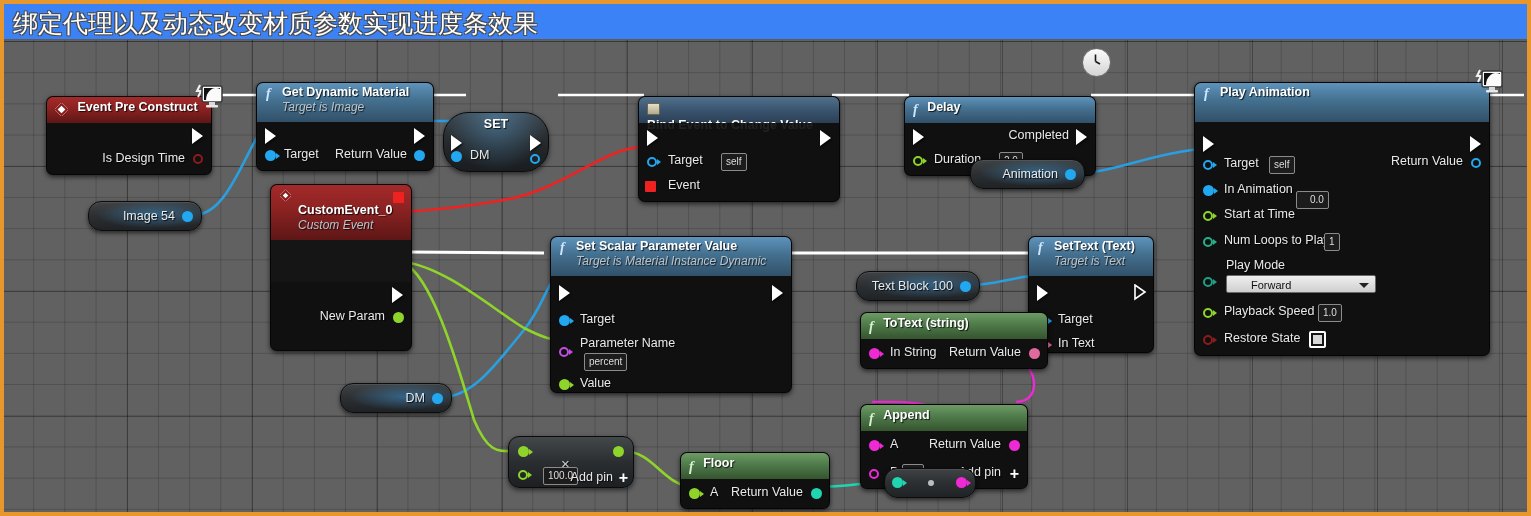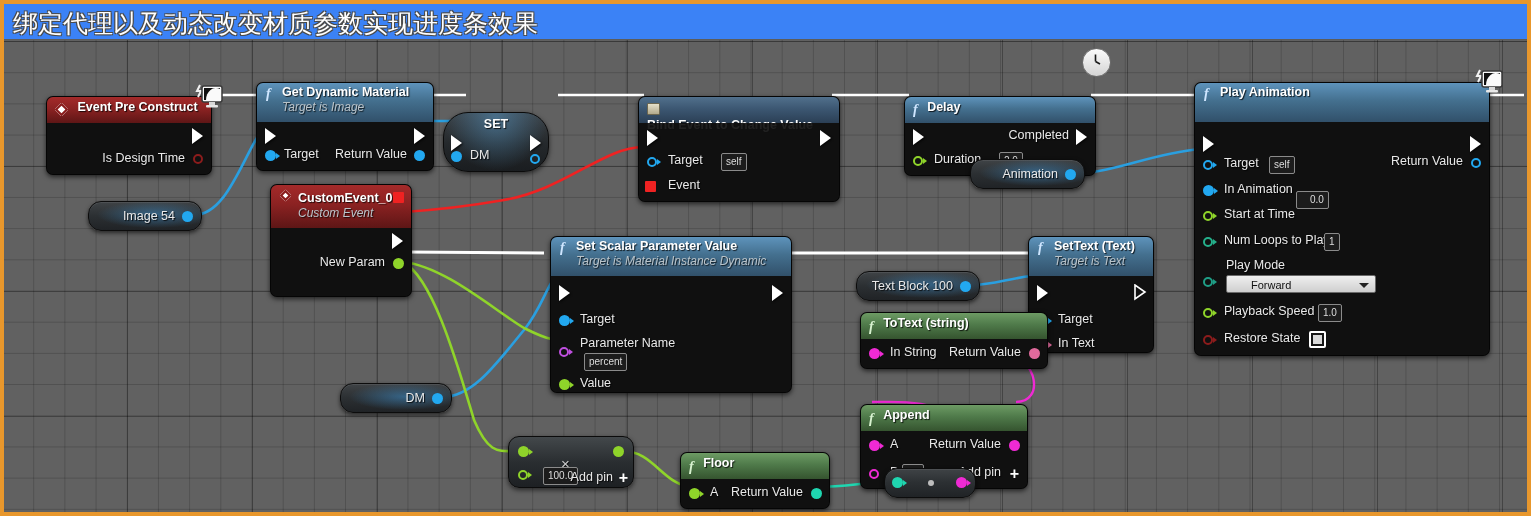--- a/index.html
+++ b/index.html
@@ -309,28 +309,28 @@
         <path d="M6 1 L3 7 L7 7 L4 13" stroke="#f2f2f2" stroke-width="2" fill="none"></path>
         <rect x="8" y="2" width="20" height="16" rx="2" fill="#fafafa" stroke="#3a3a3a" stroke-width="1.5"></rect>
         <path d="M10 4 h16 v12 h-16 z" fill="#111"></path>
         <path d="M26 5 a10 12 0 0 0 -14 11 h14 z" fill="#fafafa"></path>
         <rect x="15" y="18" width="6" height="3" fill="#d8d8d8"></rect>
         <rect x="12" y="21" width="12" height="2.5" rx="1" fill="#e8e8e8"></rect>
       </svg>
     </div>
 
     <div class="node" style="left:266px;top:144px;width:140px;">
-      <div class="hdr ev" style="height:33px;padding-top:6px;">
+      <div class="hdr ev" style="height:33px;padding-top:18px;">
         <span class="gi" style="position:absolute;left:9px;top:5px;width:11px;height:11px;background:#fff;
                      transform:rotate(45deg) scale(.8);border-radius:2px;box-shadow:inset 0 0 0 3px #8b1d1d;"></span>
         <div class="ttl" style="margin-left:19px;">CustomEvent_0</div>
         <div class="sub" style="margin-left:19px;">Custom Event</div>
         <span class="pin" style="position:absolute;right:7px;top:7px;width:11px;height:11px;border-radius:1px;background:#ef2222;"></span>
       </div>
-      <div class="body" style="height:68px;">
+      <div class="body" style="height:68px;margin-top:42px;">
         <div class="exec out" style="right:8px;top:5px;"></div>
         <span class="lbl" style="right:26px;top:27px;">New Param</span>
         <span class="pin solid" style="right:7px;top:30px;color:#8fd42a;"></span>
       </div>
     </div>
 
     <div class="node" style="left:546px;top:196px;width:240px;">
       <div class="hdr fn" style="height:33px;padding-top:2px;">
         <span class="gi" style="position:absolute;left:9px;top:3px;font-style:italic;font-weight:bold;
                      font-size:14px;color:#cfe6ff;font-family:'Liberation Serif',serif;">f</span>

